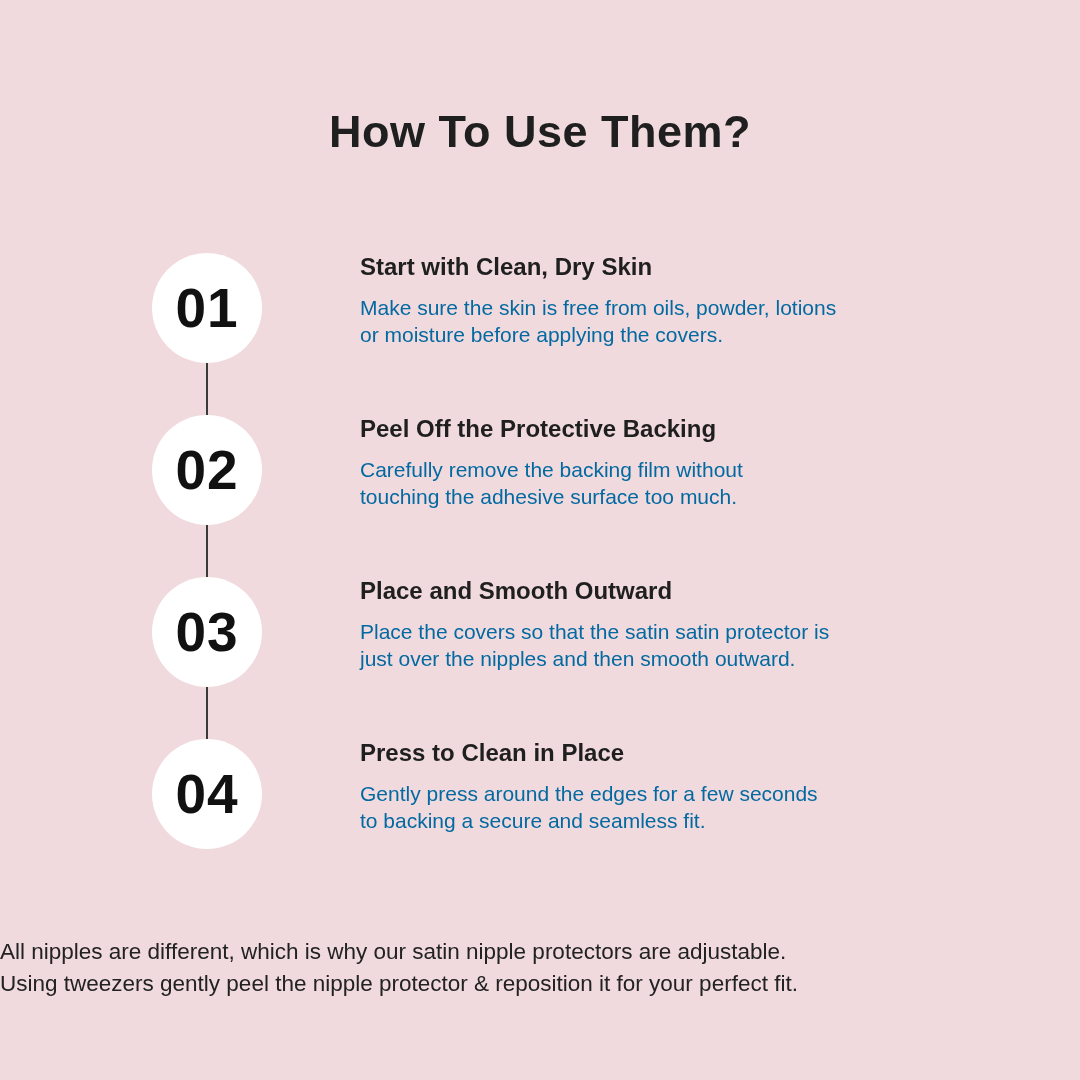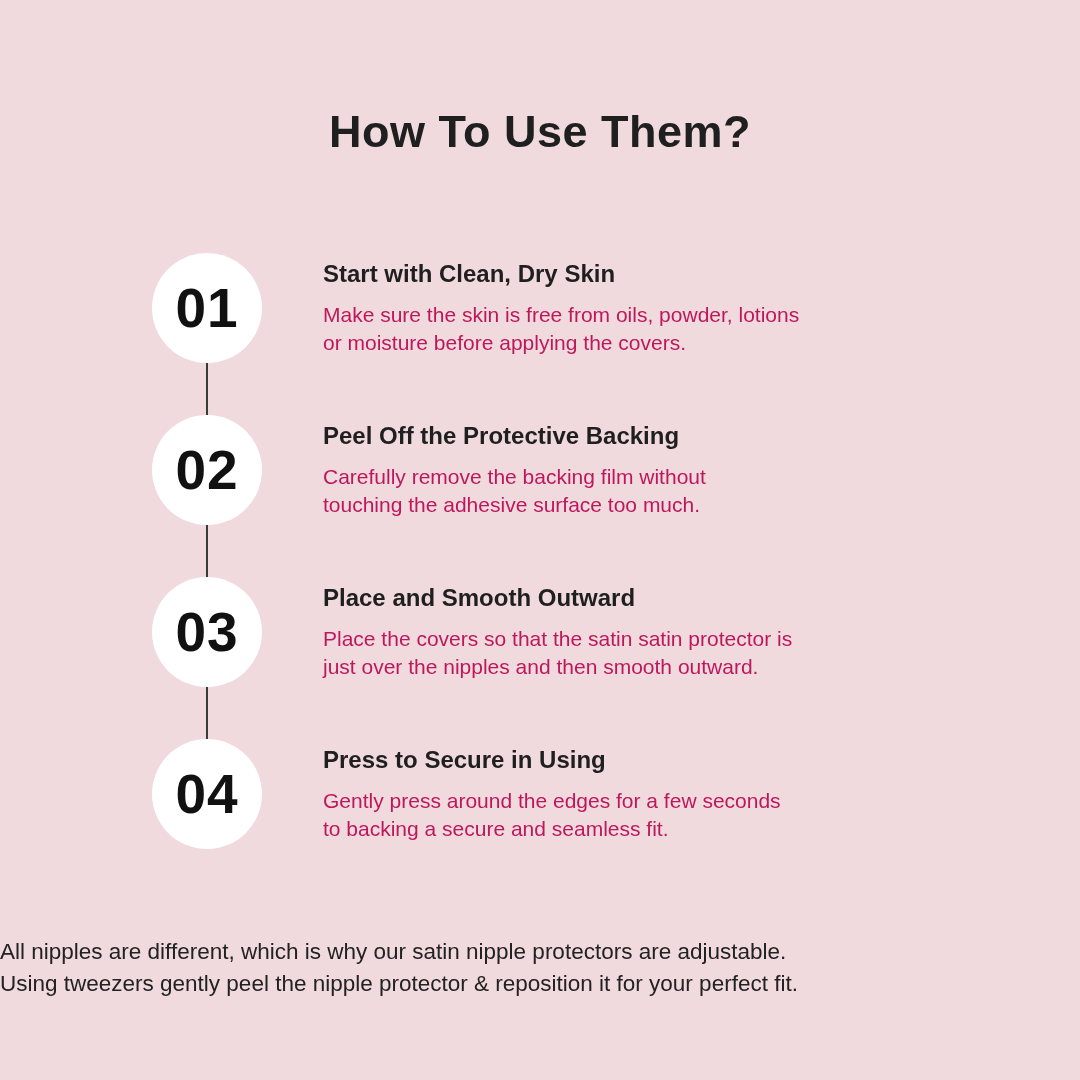--- a/index.html
+++ b/index.html
@@ -48,21 +48,22 @@
     width: 2px;
     height: 486px;
     background: var(--line);
     z-index: 0;
   }
 
   .step {
     position: relative;
     z-index: 1;
     display: flex;
-    align-items: center;
+    align-items: flex-start;
+    gap: 37px;
   }
 
   .circle {
     flex: 0 0 auto;
     width: 110px;
     height: 110px;
     border-radius: 50%;
     background: var(--circle);
     display: flex;
     align-items: center;
@@ -81,21 +82,21 @@
   .step-heading {
     font-size: 24px;
     font-weight: 700;
     color: var(--text);
     margin-bottom: 13px;
   }
 
   .step-desc {
     font-size: 21px;
     line-height: 1.3;
-    color: #be185d;
+    color: #0369a1;
   }
 
   .footer {
     position: absolute;
     top: 936px;
     left: 0;
     width: 100%;
     text-align: left;
     font-size: 22.5px;
     line-height: 1.42;
@@ -149,21 +150,21 @@
           <div>just over the nipples and then smooth outward.</div>
         </div>
       </div>
     </div>
 
     <div class="step">
       <div class="circle">
         <span class="step-number">04</span>
       </div>
       <div class="step-text">
-        <div class="step-heading">Press to Secure in Using</div>
+        <div class="step-heading">Press to Clean in Place</div>
         <div class="step-desc">
           <div>Gently press around the edges for a few seconds</div>
           <div>to backing a secure and seamless fit.</div>
         </div>
       </div>
     </div>
   </div>
 
   <div class="footer">
     <div>All nipples are different, which is why our satin nipple protectors are adjustable.</div>

